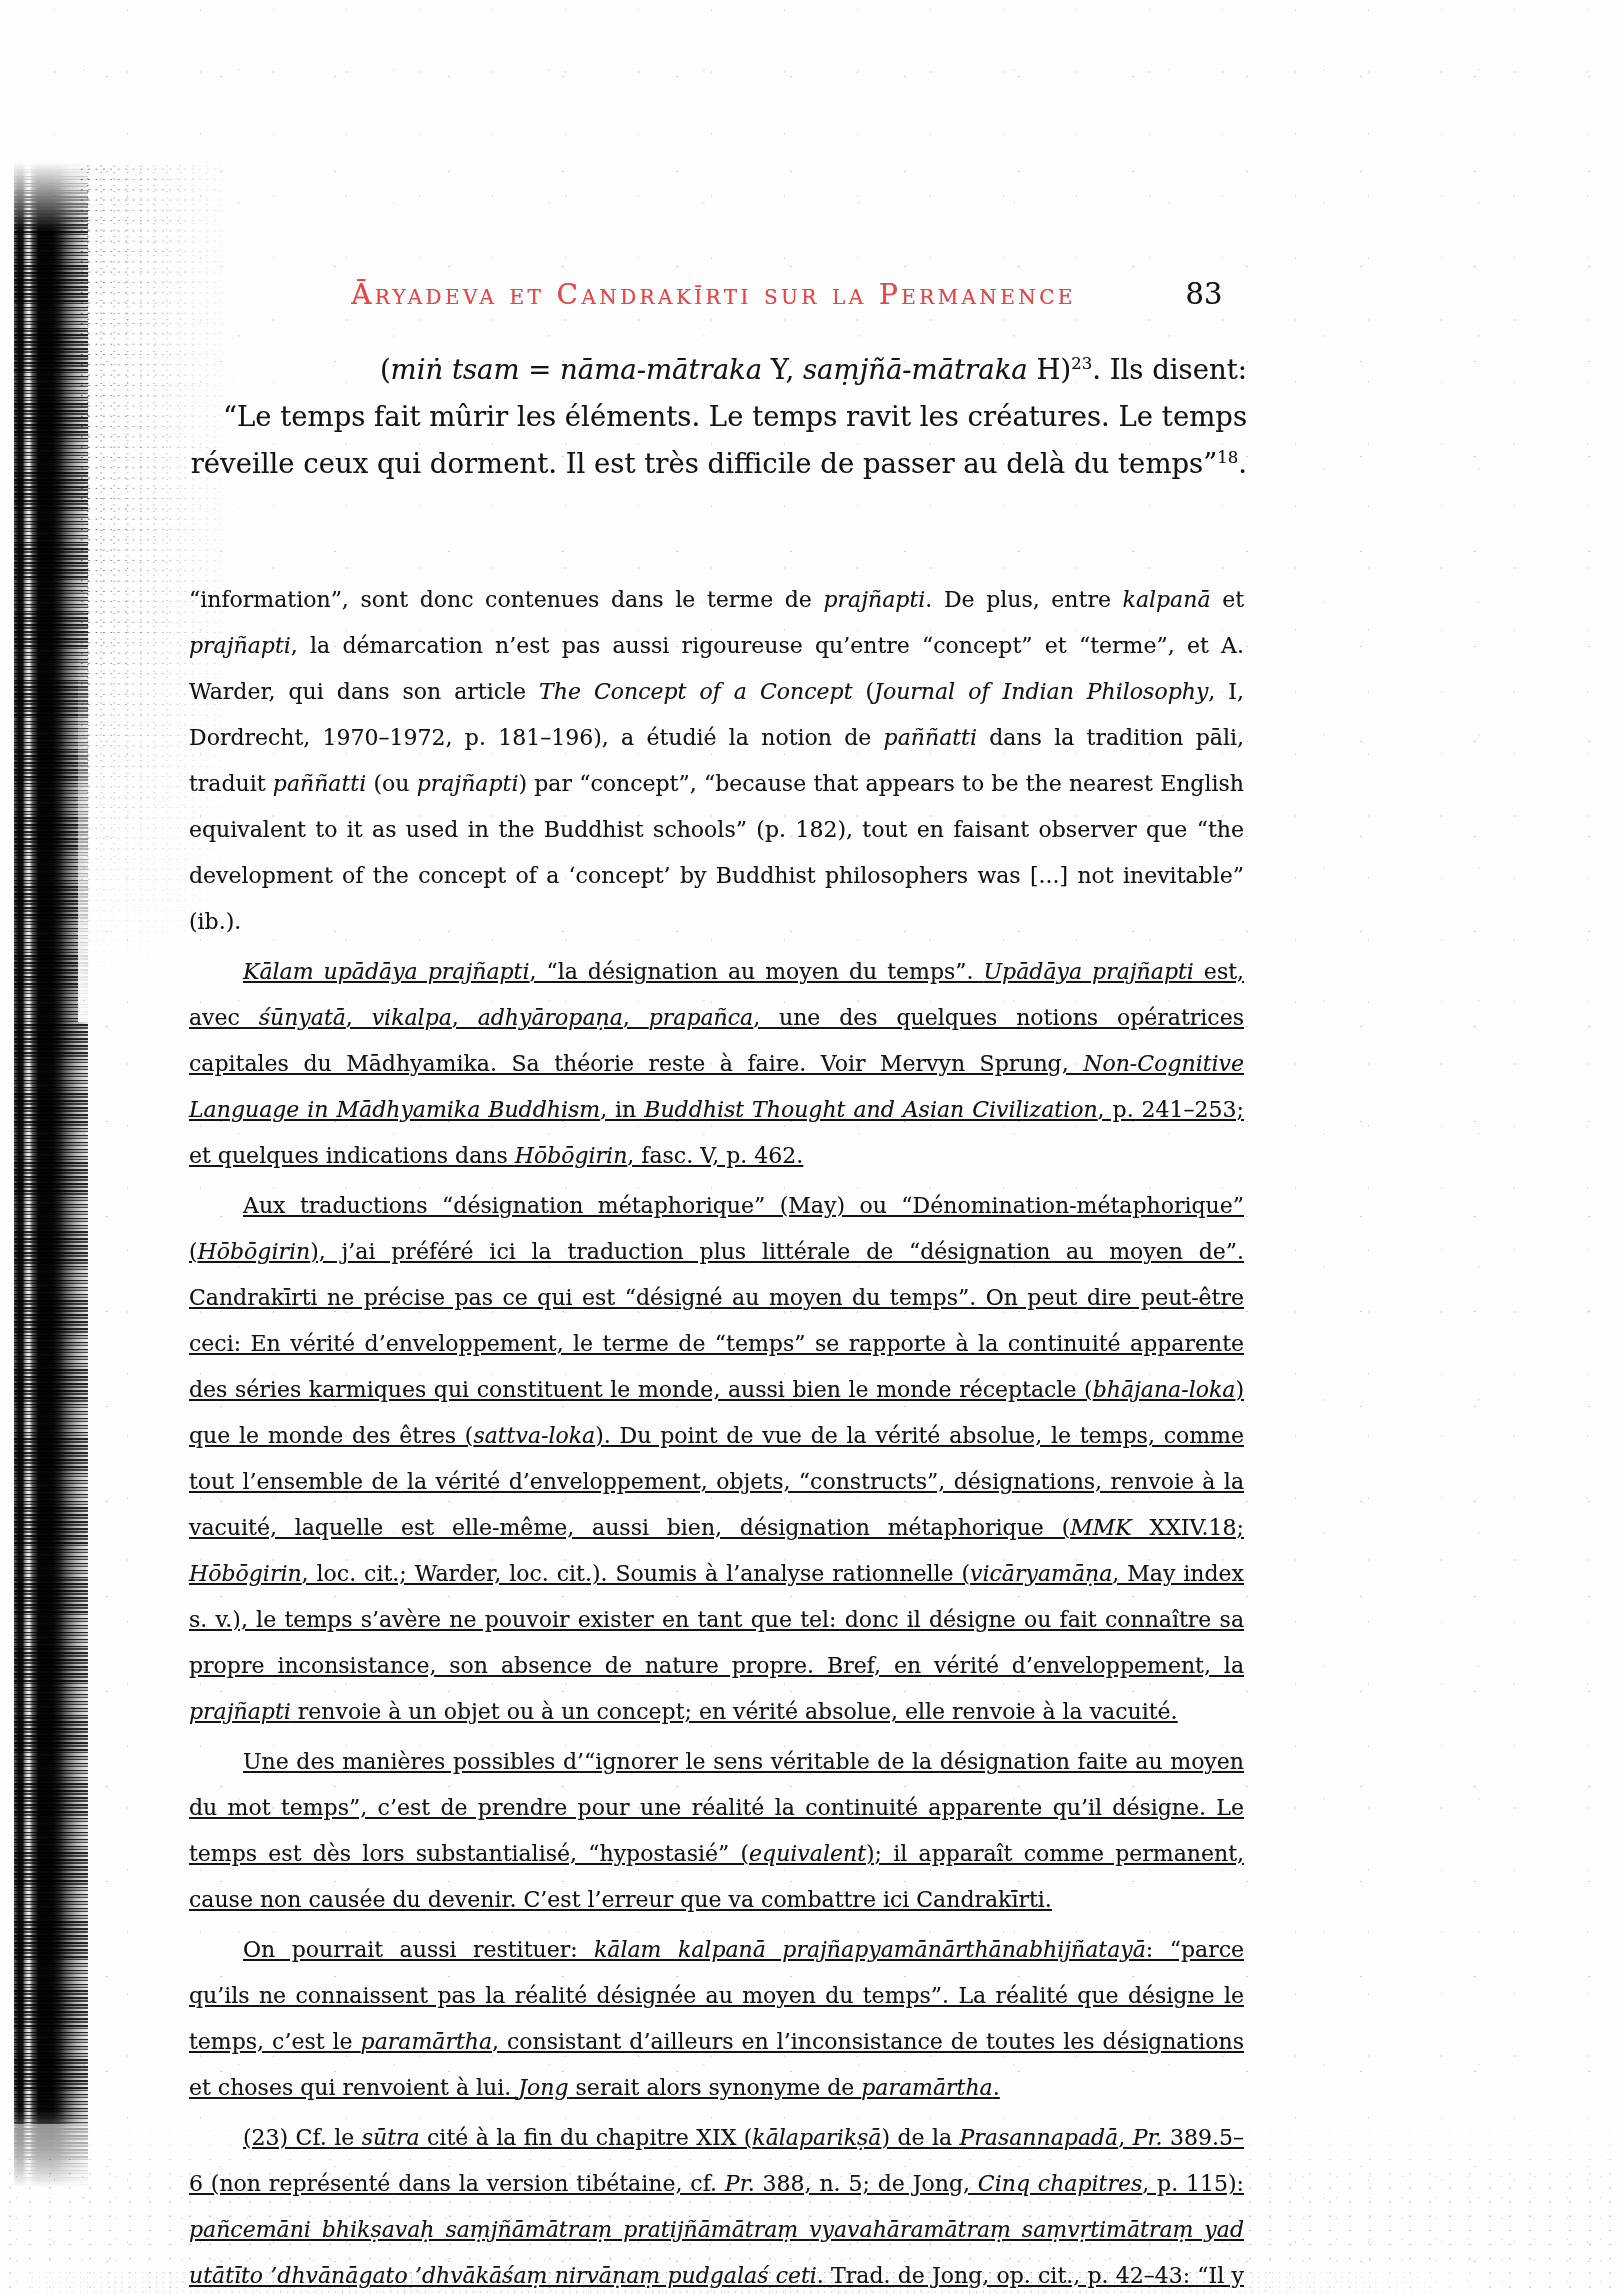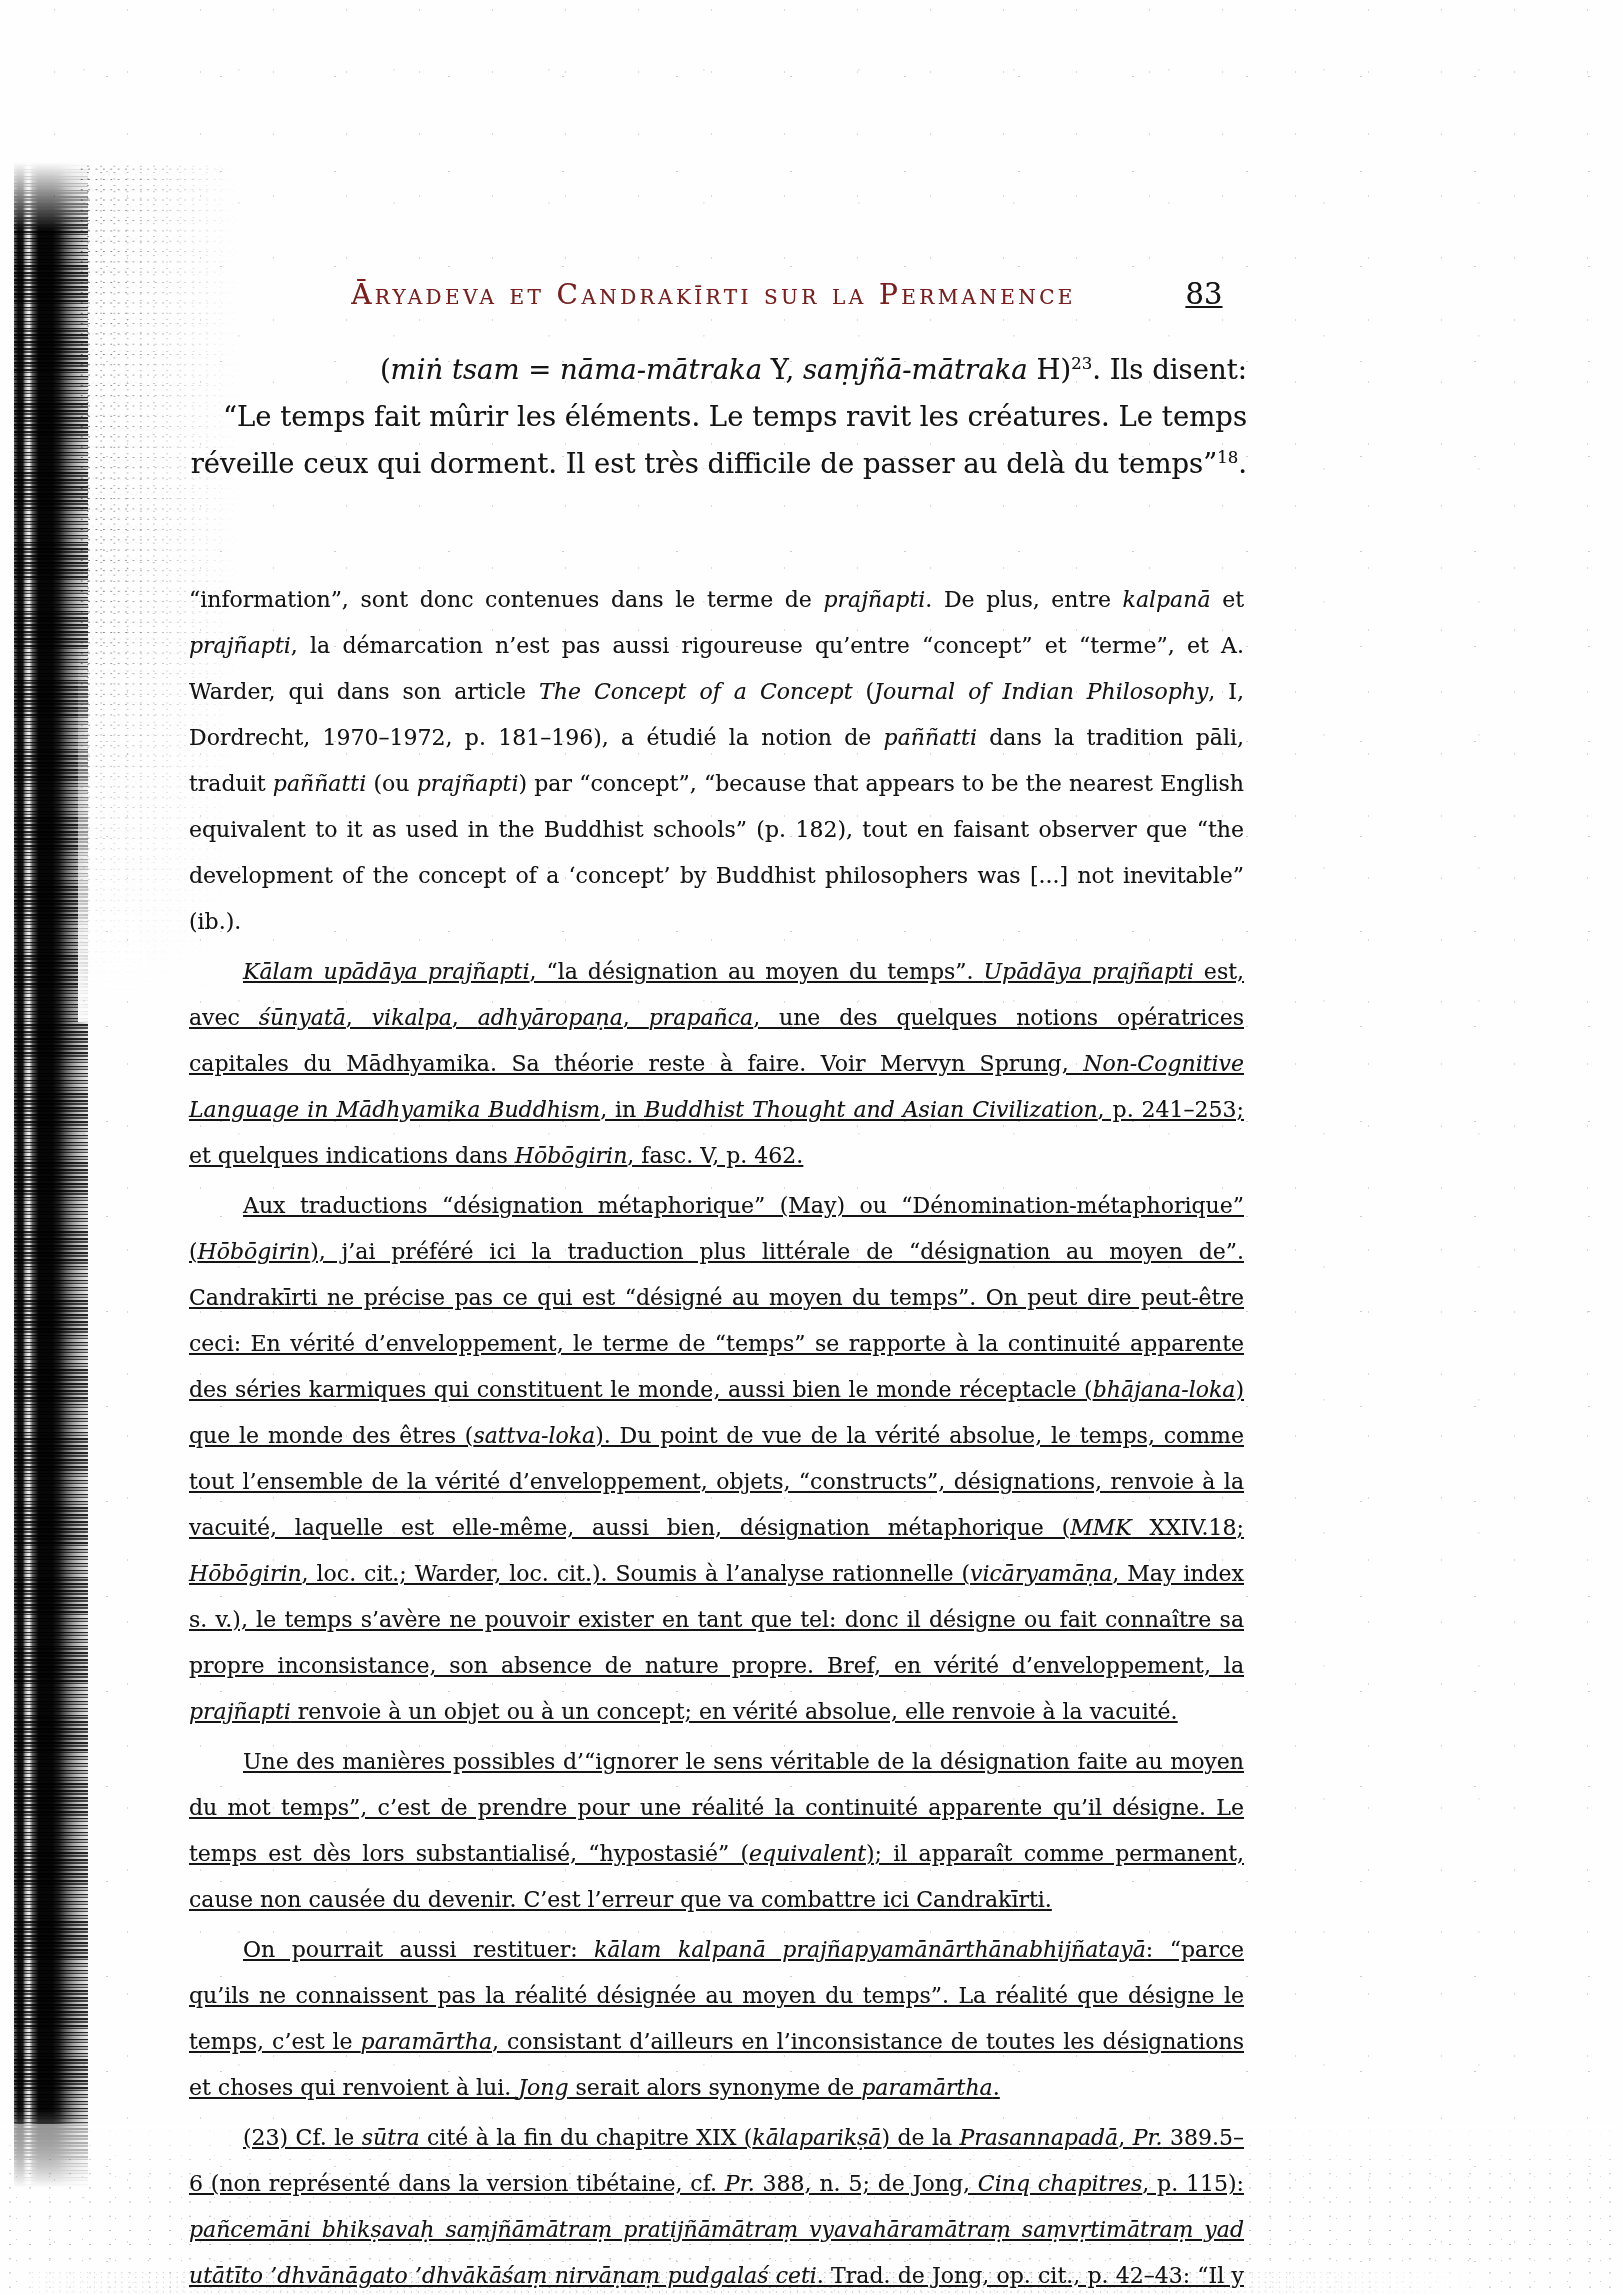--- a/index.html
+++ b/index.html
@@ -84,28 +84,27 @@
   }
 
   .page-header {
     position: absolute; left: 184px; top: 278px; width: 1059px; height: 44px;
   }
   .header-title {
     text-align: center;
     font-variant: small-caps;
     letter-spacing: 3.4px;
     font-size: 28px;
-    color: #7f1d1d;
+    color: #ef4444;
     text-shadow: 0 0 0.5px rgba(0,0,0,.45);
   }
   .page-number {
     position: absolute; right: 20.6px; top: -1px;
     font-size: 29px;
     text-shadow: 0 0 0.5px rgba(0,0,0,.45);
-    text-decoration: underline;
   }
 
   .text-block {
     position: absolute; left: 182px; top: 346px; width: 1065px;
     font-size: 27.5px; line-height: 47px;
     text-shadow: 0 0 0.5px rgba(0,0,0,.4);
   }
   .text-block p { margin: 0; text-align: right; }
   .body-quote { text-indent: 39px; text-align: justify; }
 

